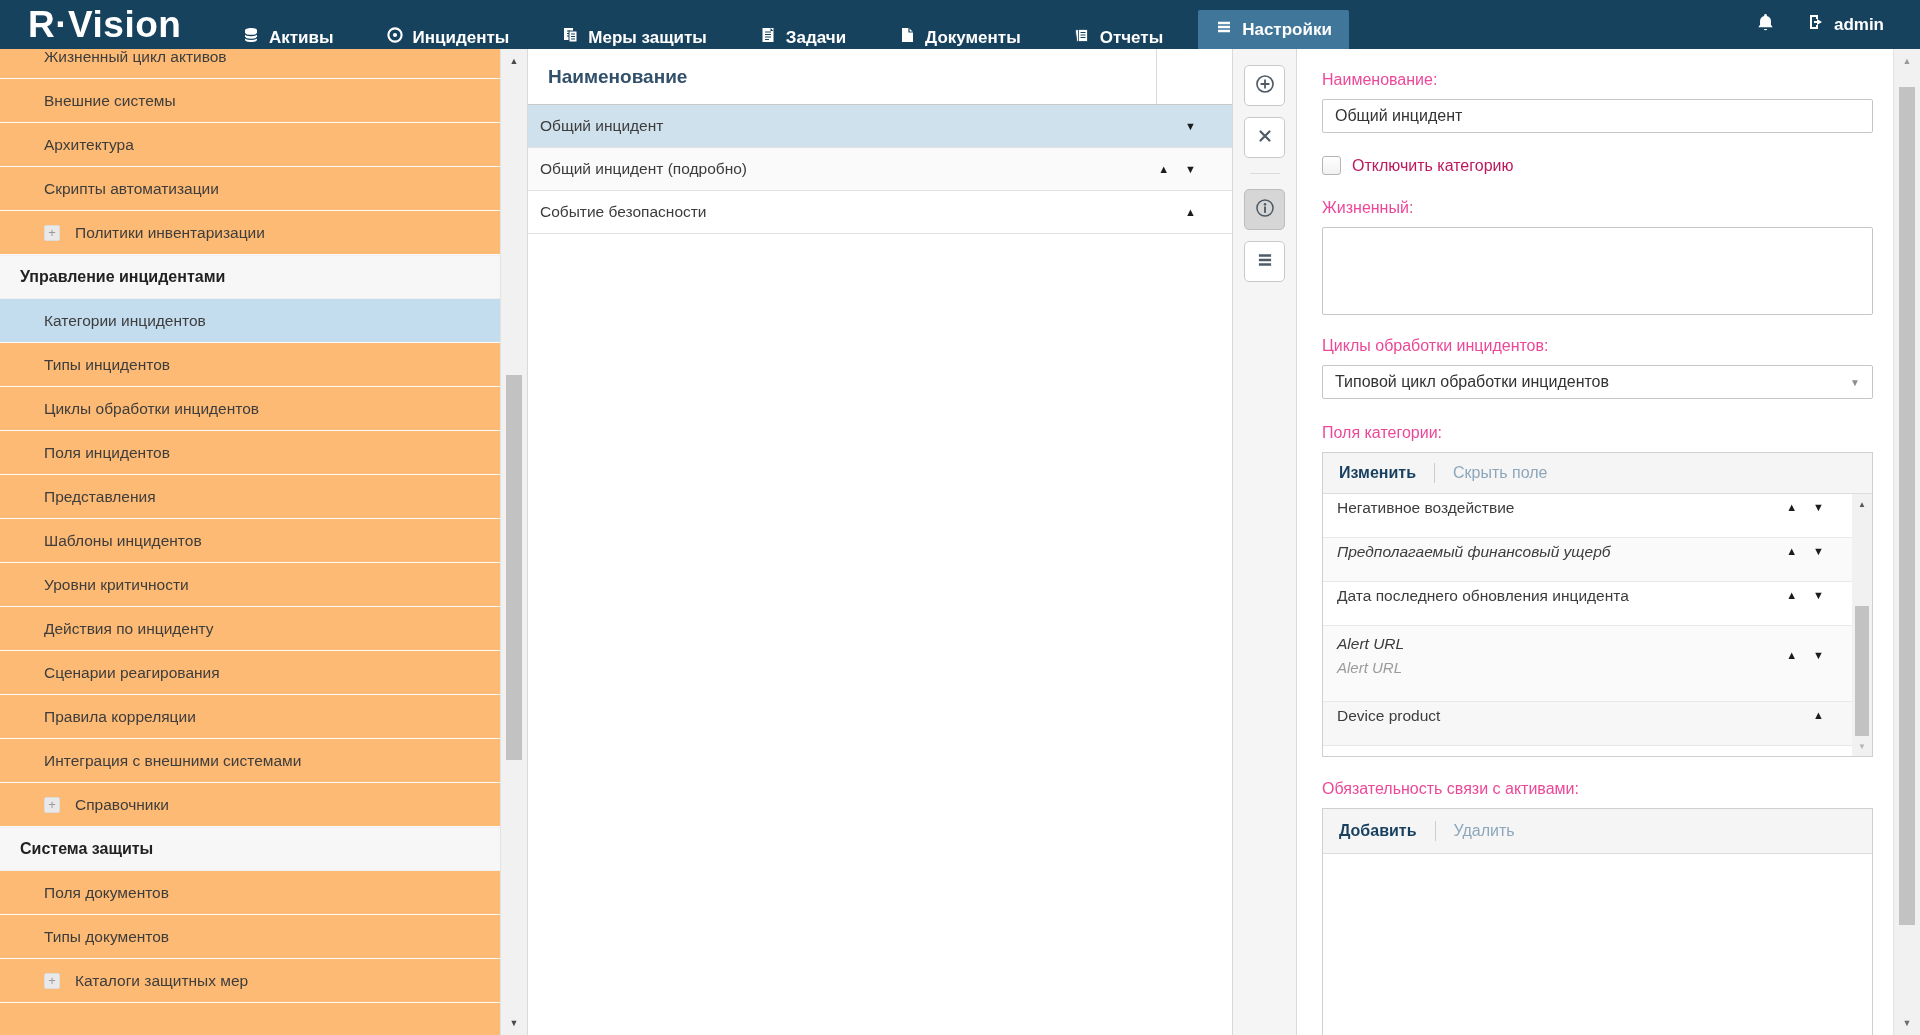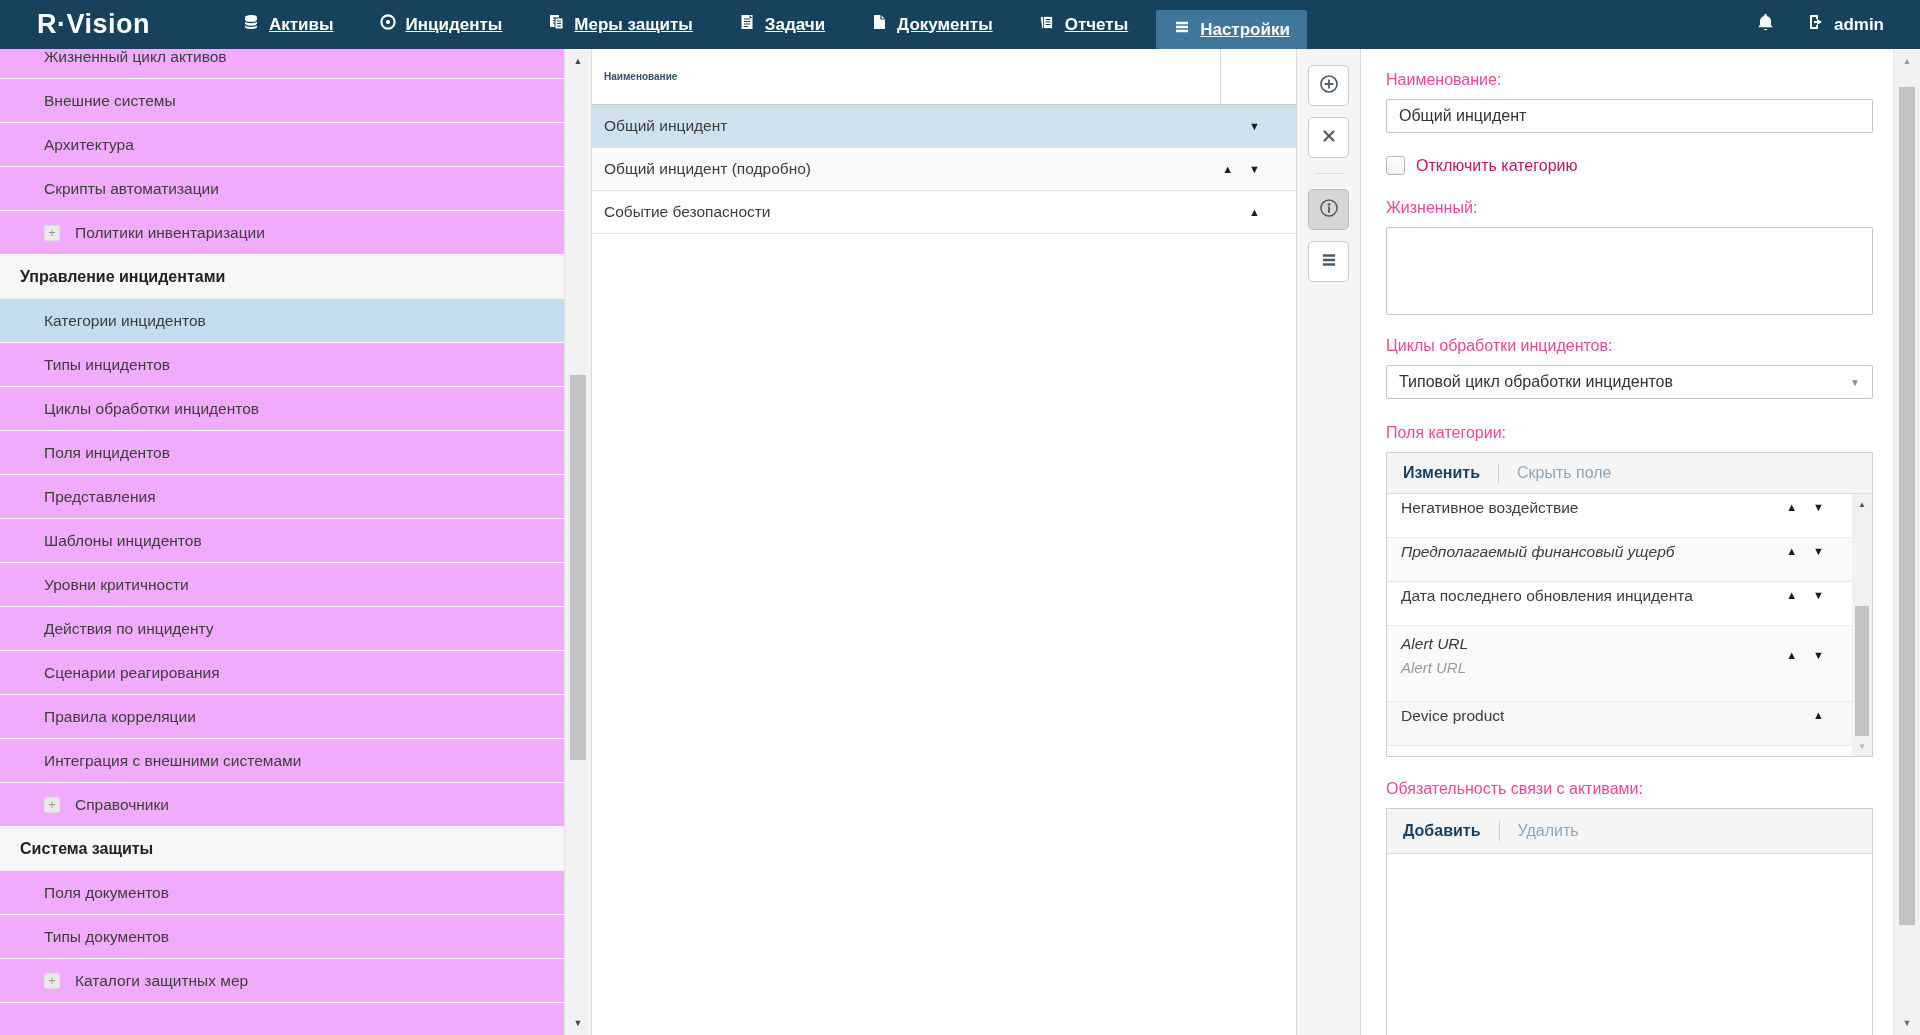--- a/index.html
+++ b/index.html
@@ -2,37 +2,37 @@
 <html><head>
 <meta charset="utf-8">
 <style>
   * { margin:0; padding:0; box-sizing:border-box; }
   html,body { width:1920px; height:1035px; overflow:hidden; background:#fff;
               font-family:"Liberation Sans", sans-serif; }
   .app { width:1920px; height:1035px; display:flex; flex-direction:column; }
 
   
   .navbar { height:49px; background:#16425e; color:#fff; display:flex; align-items:stretch; flex:none; }
-  .logo { display:flex; align-items:center; padding-left:37px; width:225px;
-          font-size:27px; font-weight:bold; letter-spacing:.5px; }
-  .nav-items { display:flex; align-items:center; gap:11px;text-decoration:underline; }
+  .logo { display:flex; align-items:center; padding-left:28px; width:225px;
+          font-size:37px; font-weight:bold; letter-spacing:.5px; }
+  .nav-items { display:flex; align-items:flex-end; gap:18px; }
   .nav-item { display:flex; align-items:center; gap:9px; padding:0 17px;
               font-size:17px; font-weight:bold; cursor:pointer; white-space:nowrap; }
   .nav-item.active { background:#41769b; height:39px; align-self:flex-end;
                      border-radius:2px 2px 0 0; }
   .nav-item svg { flex:none; }
   .nav-right { margin-left:auto; display:flex; align-items:center; gap:30px; padding-right:36px; }
   .bell-btn { display:flex; align-items:center; cursor:pointer; }
   .user-box { display:flex; align-items:center; gap:8px; font-size:17px; font-weight:bold; cursor:pointer; }
 
   
   .main { flex:1; display:flex; min-height:0; }
 
   
-  .sidebar { width:564px; flex:none; overflow:hidden; background:#f0abfc; }
+  .sidebar { width:500px; flex:none; overflow:hidden; background:#fdba74; }
   .side-list { margin-top:-14px; }
   .snav-item { height:44px; display:flex; align-items:center; padding-left:44px;
                font-size:15.5px; color:#3d3d3d; cursor:pointer; border-bottom:1px solid #fbfbfb; }
   .snav-item.selected { background:#c3dcee; }
   .snav-section { height:44px; display:flex; align-items:center; padding-left:20px;
                   font-size:16px; font-weight:bold; color:#222; background:#f7f7f7;
                   border-top:1px solid #f0f0f0; border-bottom:1px solid #f0f0f0; }
   .plusbox { width:16px; height:16px; background:#e9e9e9; border:1px solid #dcdcdc;
              border-radius:2px; color:#9a9a9a; font-size:13px; line-height:13px;
              display:flex; align-items:center; justify-content:center; margin-right:15px; flex:none; }
@@ -42,22 +42,22 @@
   .vscroll.sb-side { width:27px; border-left:1px solid #e3e3e3; }
   .vs-arrow { position:absolute; left:0; width:100%; height:20px; display:flex;
               align-items:center; justify-content:center; font-size:9px; color:#4a4a4a; cursor:pointer; }
   .vs-up { top:2px; } .vs-down { bottom:2px; }
   .vs-thumb { position:absolute; left:5px; right:5px; background:#c2c2c2; cursor:pointer; }
 
   
   .panel-mid { width:706px; flex:none; border-left:1px solid #d9d9d9; border-right:1px solid #d9d9d9;
                display:flex; flex-direction:column; background:#fff; }
   .tbl-head { height:56px; display:flex; border-bottom:1px solid #c9c9c9; flex:none; }
-  .th1 { width:628px; display:flex; align-items:center; padding-left:12px;
-         font-size:10px; font-weight:bold; color:#33506b; }
+  .th1 { width:628px; display:flex; align-items:center; padding-left:20px;
+         font-size:19px; font-weight:bold; color:#33506b; }
   .th2 { flex:1; border-left:1px solid #d9d9d9; }
   .trow { height:43px; display:flex; align-items:center; padding:0 36px 0 12px;
           font-size:15.5px; color:#3c3c3c; border-bottom:1px solid #e3e3e3; cursor:pointer; }
   .trow.selected { background:#cfe1ec; }
   .trow.alt { background:#fafafa; }
   .trow .rname { flex:1; }
   .arrs { display:flex; gap:16px; }
   .tri { font-size:11px; color:#1c1c1c; line-height:1; cursor:pointer; }
   .tri.up::before { content:"▲"; }
   .tri.down::before { content:"▼"; }

